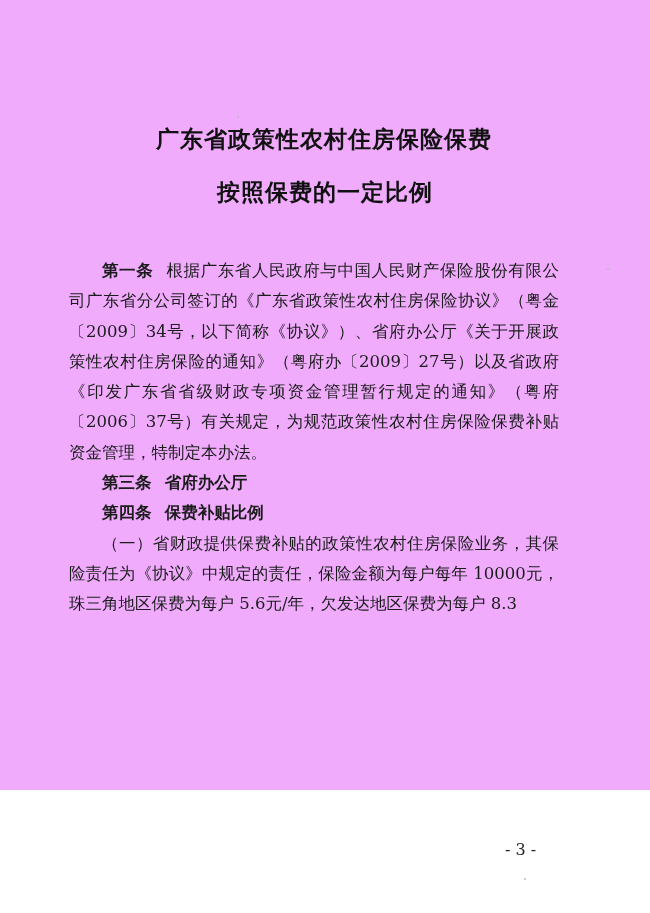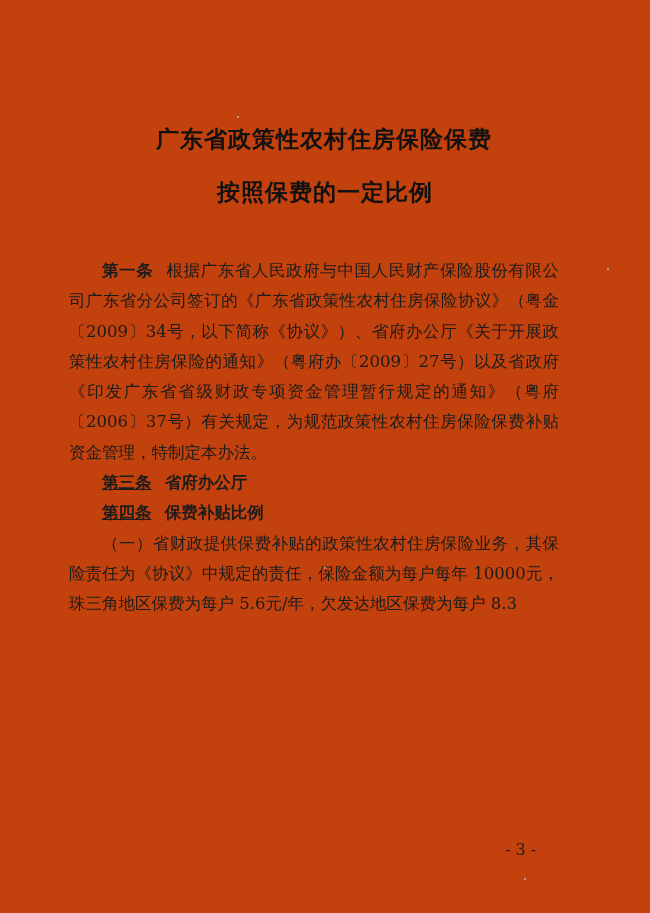--- a/index.html
+++ b/index.html
@@ -12,22 +12,22 @@
       height: 913px;
       position: relative;
       overflow: hidden;
       font-family: "DejaVu Serif", "Liberation Serif", serif;
       color: #1a1a1a;
     }
     .page {
       position: absolute;
       left: 0; top: 0;
       width: 650px;
-      height: 913px;
-      background: #c2410c;
+      height: 790px;
+      background: #f0abfc;
     }
     .title {
       position: absolute;
       left: 0;
       width: 650px;
       text-align: center;
       font-family: "DejaVu Sans", "Liberation Sans", sans-serif;
       font-weight: bold;
       font-size: 23px;
       letter-spacing: 1px;
@@ -53,21 +53,21 @@
       font-family: "DejaVu Sans", "Liberation Sans", sans-serif;
       font-weight: bold;
       margin-right: 0.8em;
     }
     .heading-para {
       margin: 0;
       text-indent: 2em;
       font-family: "DejaVu Sans", "Liberation Sans", sans-serif;
       font-weight: bold;
     }
-    .heading-para .article-label { margin-right: 0.8em; text-decoration: underline; }
+    .heading-para .article-label { margin-right: 0.8em; }
     .page-number {
       position: absolute;
       top: 840px;
       left: 505px;
       font-size: 16px;
       color: #222;
     }
     .speck {
       position: absolute;
       width: 2px; height: 2px;

